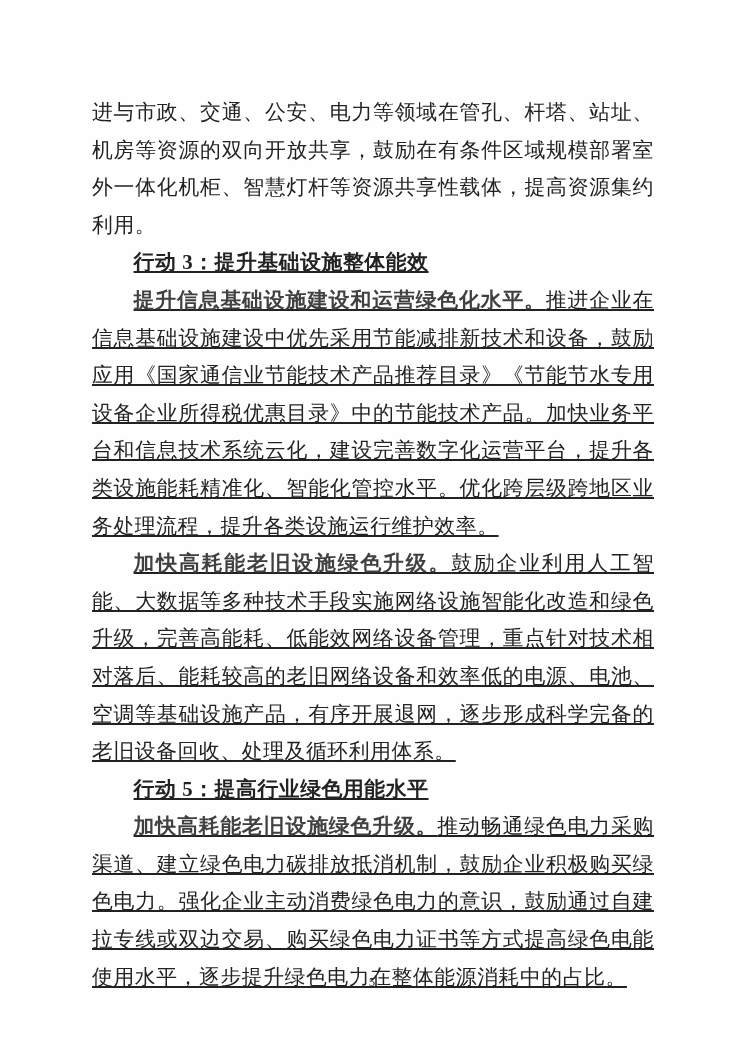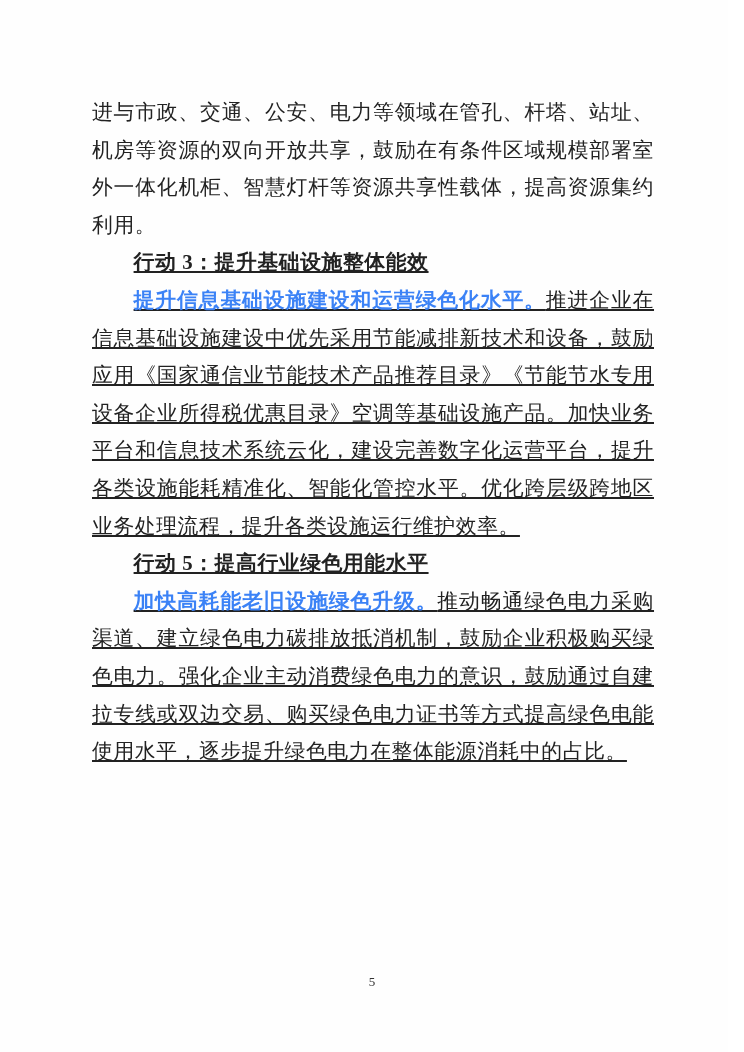--- a/index.html
+++ b/index.html
@@ -40,21 +40,21 @@
   .indent {
     text-indent: 2em;
     text-decoration: underline;
   }
   .heading {
     font-weight: bold;
     color: #1a1a1a;
   }
   .lead {
     font-weight: bold;
-    color: #3b82f6;
+    color: #404040;
   }
   .page-number {
     position: absolute;
     left: 0;
     top: 974px;
     width: 744px;
     text-align: center;
     font-size: 13px;
     color: #333333;
     font-family: "Liberation Serif", serif;
@@ -63,22 +63,23 @@
 </head>
 <body>
 
 <div class="page">
   <div class="content">
 
     <p class="body-text">进与市政、交通、公安、电力等领域在管孔、杆塔、站址、机房等资源的双向开放共享，鼓励在有条件区域规模部署室外一体化机柜、智慧灯杆等资源共享性载体，提高资源集约利用。</p>
 
     <p class="indent heading">行动 3：提升基础设施整体能效</p>
 
-    <p class="indent"><span class="lead">提升信息基础设施建设和运营绿色化水平。</span><span>推进企业在信息基础设施建设中优先采用节能减排新技术和设备，鼓励应用《国家通信业节能技术产品推荐目录》《节能节水专用设备企业所得税优惠目录》空调等基础设施产品。加快业务平台和信息技术系统云化，建设完善数字化运营平台，提升各类设施能耗精准化、智能化管控水平。优化跨层级跨地区业务处理流程，提升各类设施运行维护效率。</span></p>
+    <p class="indent"><span class="lead">提升信息基础设施建设和运营绿色化水平。</span><span>推进企业在信息基础设施建设中优先采用节能减排新技术和设备，鼓励应用《国家通信业节能技术产品推荐目录》《节能节水专用设备企业所得税优惠目录》中的节能技术产品。加快业务平台和信息技术系统云化，建设完善数字化运营平台，提升各类设施能耗精准化、智能化管控水平。优化跨层级跨地区业务处理流程，提升各类设施运行维护效率。</span></p>
 
+    <p class="indent"><span class="lead">加快高耗能老旧设施绿色升级。</span><span>鼓励企业利用人工智能、大数据等多种技术手段实施网络设施智能化改造和绿色升级，完善高能耗、低能效网络设备管理，重点针对技术相对落后、能耗较高的老旧网络设备和效率低的电源、电池、空调等基础设施产品，有序开展退网，逐步形成科学完备的老旧设备回收、处理及循环利用体系。</span></p>
 
     <p class="indent heading">行动 5：提高行业绿色用能水平</p>
 
     <p class="indent"><span class="lead">加快高耗能老旧设施绿色升级。</span><span>推动畅通绿色电力采购渠道、建立绿色电力碳排放抵消机制，鼓励企业积极购买绿色电力。强化企业主动消费绿色电力的意识，鼓励通过自建拉专线或双边交易、购买绿色电力证书等方式提高绿色电能使用水平，逐步提升绿色电力在整体能源消耗中的占比。</span></p>
 
   </div>
 
   <div class="page-number">5</div>
 </div>
 

